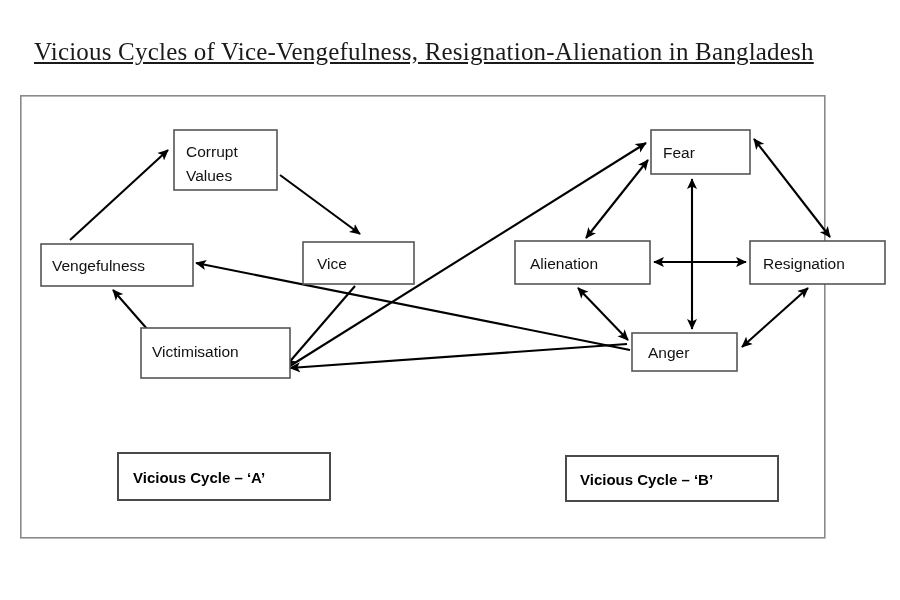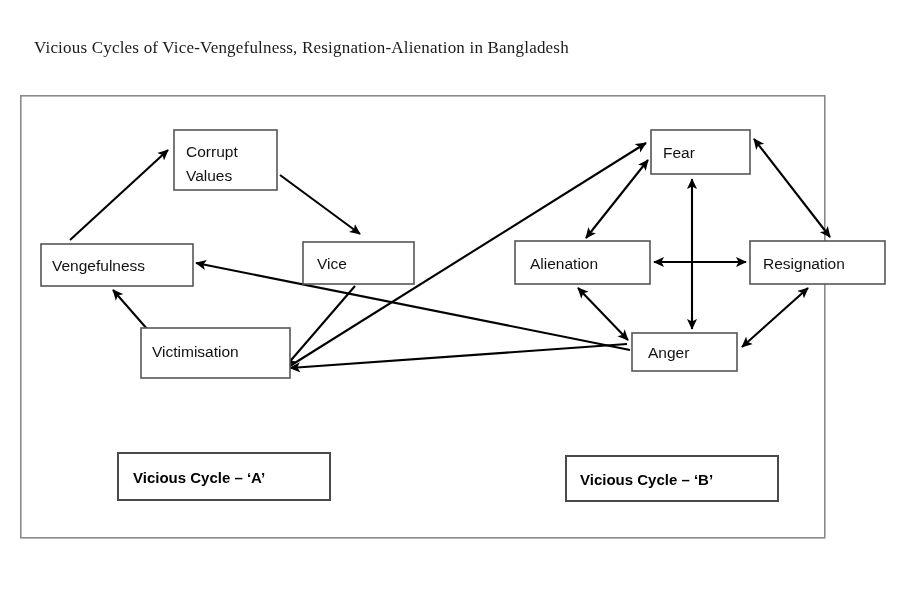--- a/index.html
+++ b/index.html
@@ -12,24 +12,25 @@
     height: 600px;
     position: relative;
     overflow: hidden;
     font-family: "Liberation Sans", sans-serif;
   }
   #page-title {
     position: absolute;
     left: 34px;
     top: 38px;
     font-family: "Liberation Serif", serif;
-    font-size: 17px;
+    font-size: 25px;
     color: #1a1a1a;
     letter-spacing: 0.2px;
     white-space: nowrap;
+    text-decoration: underline;
   }
   #diagram-canvas {
     position: absolute;
     left: 0;
     top: 0;
   }
   .node-label {
     font-family: "Liberation Sans", sans-serif;
     font-size: 15.5px;
     fill: #111111;

